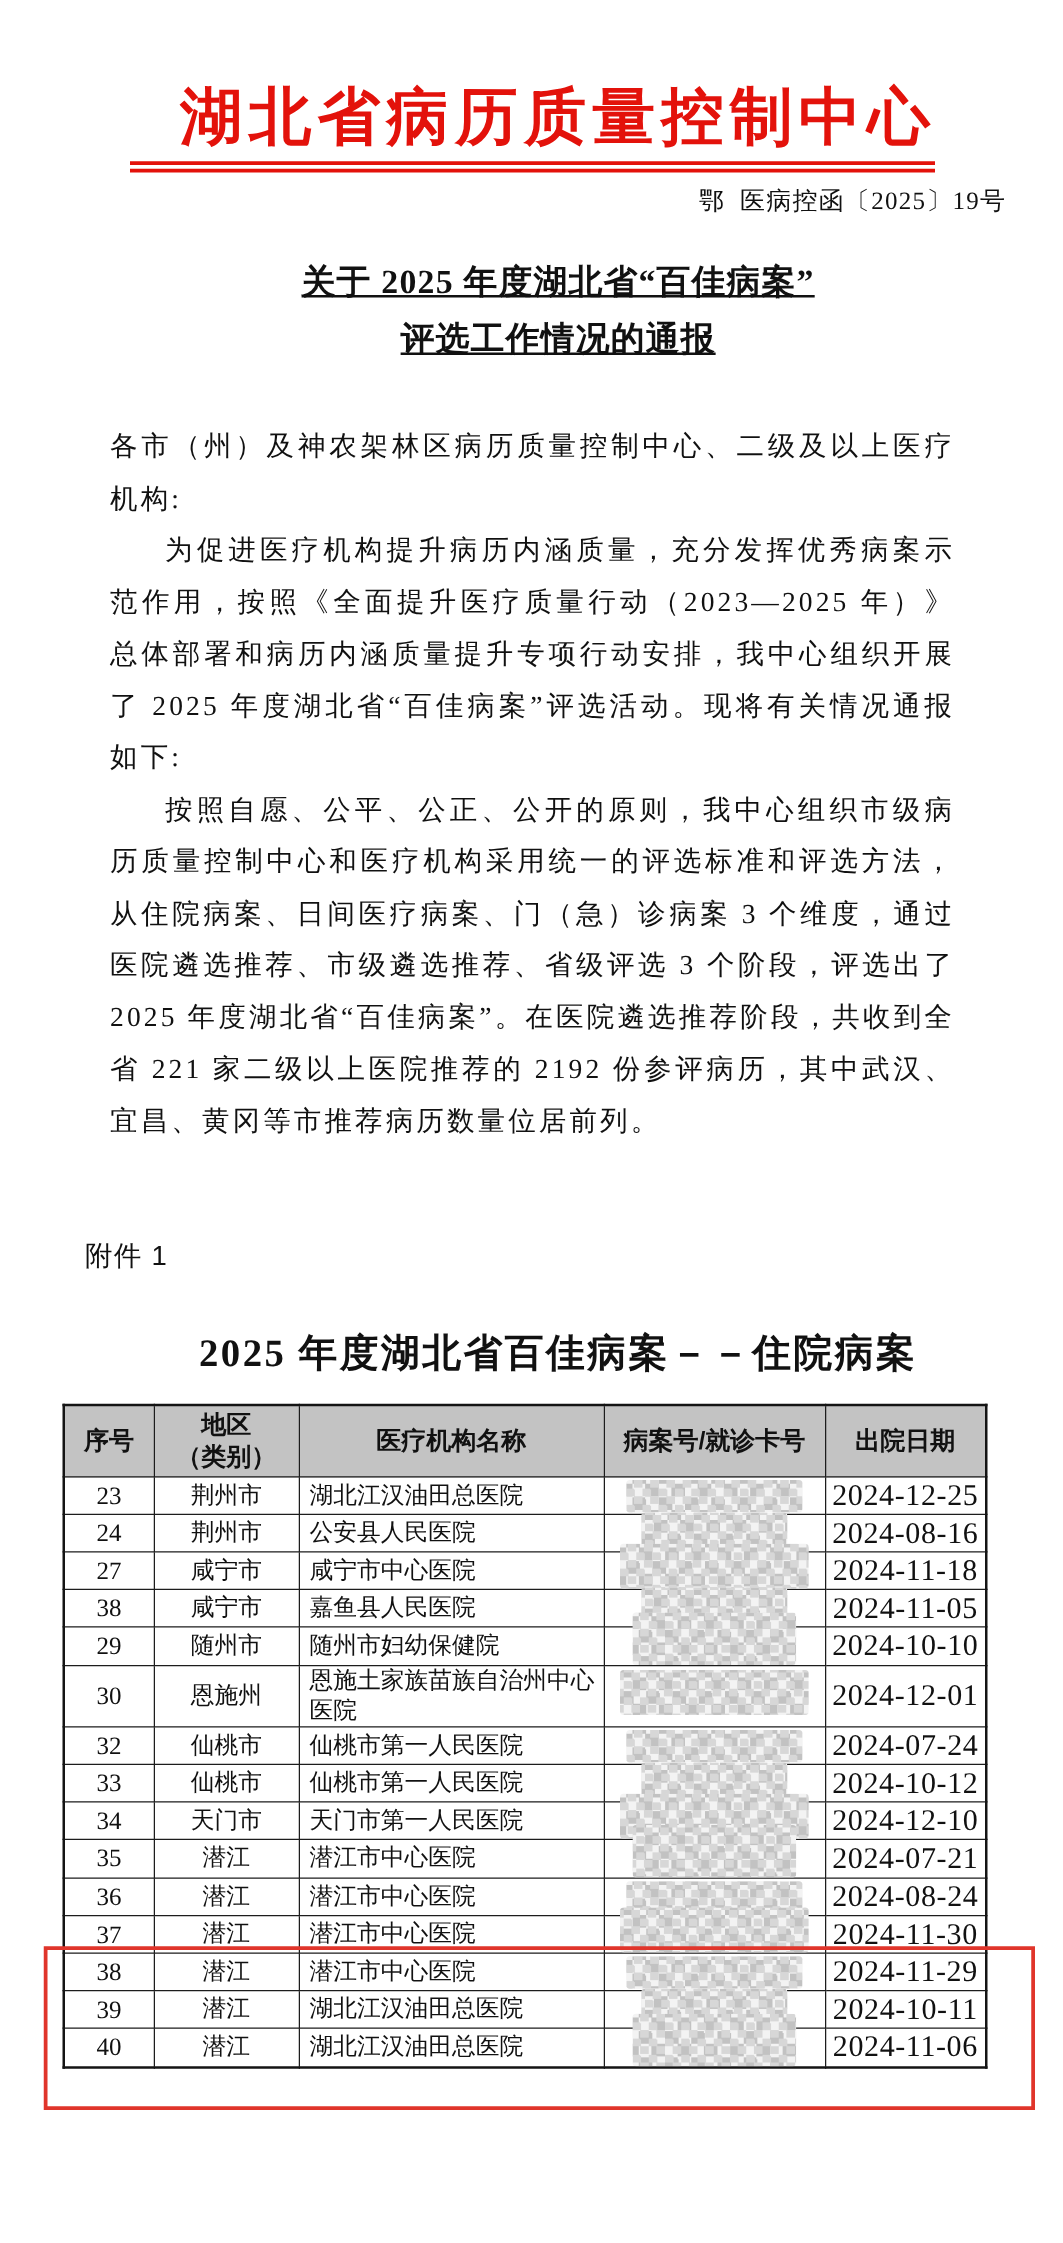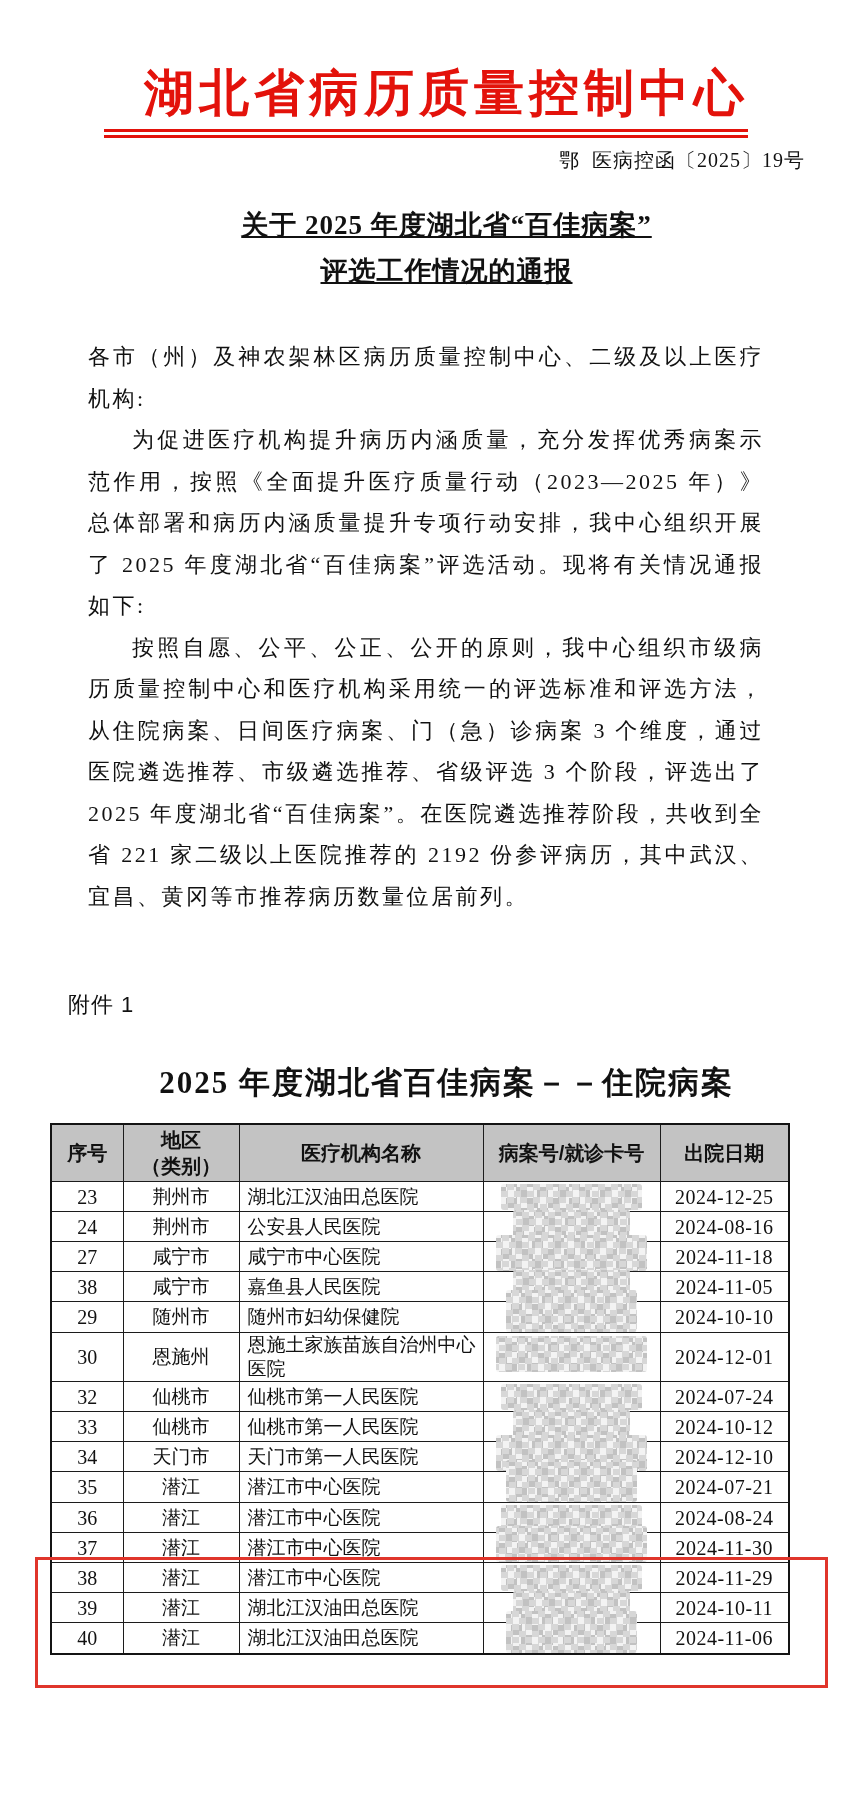--- a/index.html
+++ b/index.html
@@ -59,21 +59,21 @@
     border:1.5px solid var(--ink);text-align:center;vertical-align:middle;
     padding:0 2px;overflow:visible;
   }
   thead th{
     background:#c3c3c3;
     font-family:"Liberation Sans",sans-serif;font-weight:bold;
     font-size:20px;height:56px;line-height:26px;white-space:pre-line;
   }
   tbody td{font-size:19px;height:29px;line-height:24px;}
   tbody td.hospital{text-align:left;padding-left:8px;}
-  tbody td.date{font-size:20px;letter-spacing:.5px;font-family:Liberation Serif, serif;}
+  tbody td.date{font-size:24px;letter-spacing:.5px;font-family:Liberation Serif, serif;}
   tbody td.seq{font-size:20px;}
   
   .mosaic{
     position:relative;z-index:3;margin:0 auto;width:82%;height:26px;border-radius:3px;
     background-color:#f3f3f3;
     background-image:
       repeating-conic-gradient(#d7d7d7 0% 25%, rgba(0,0,0,0) 0% 50%),
       repeating-conic-gradient(#c2c2c2 0% 25%, rgba(0,0,0,0) 0% 50%);
     background-size:13px 13px,21px 21px;
     background-position:0 0,5px 3px;

